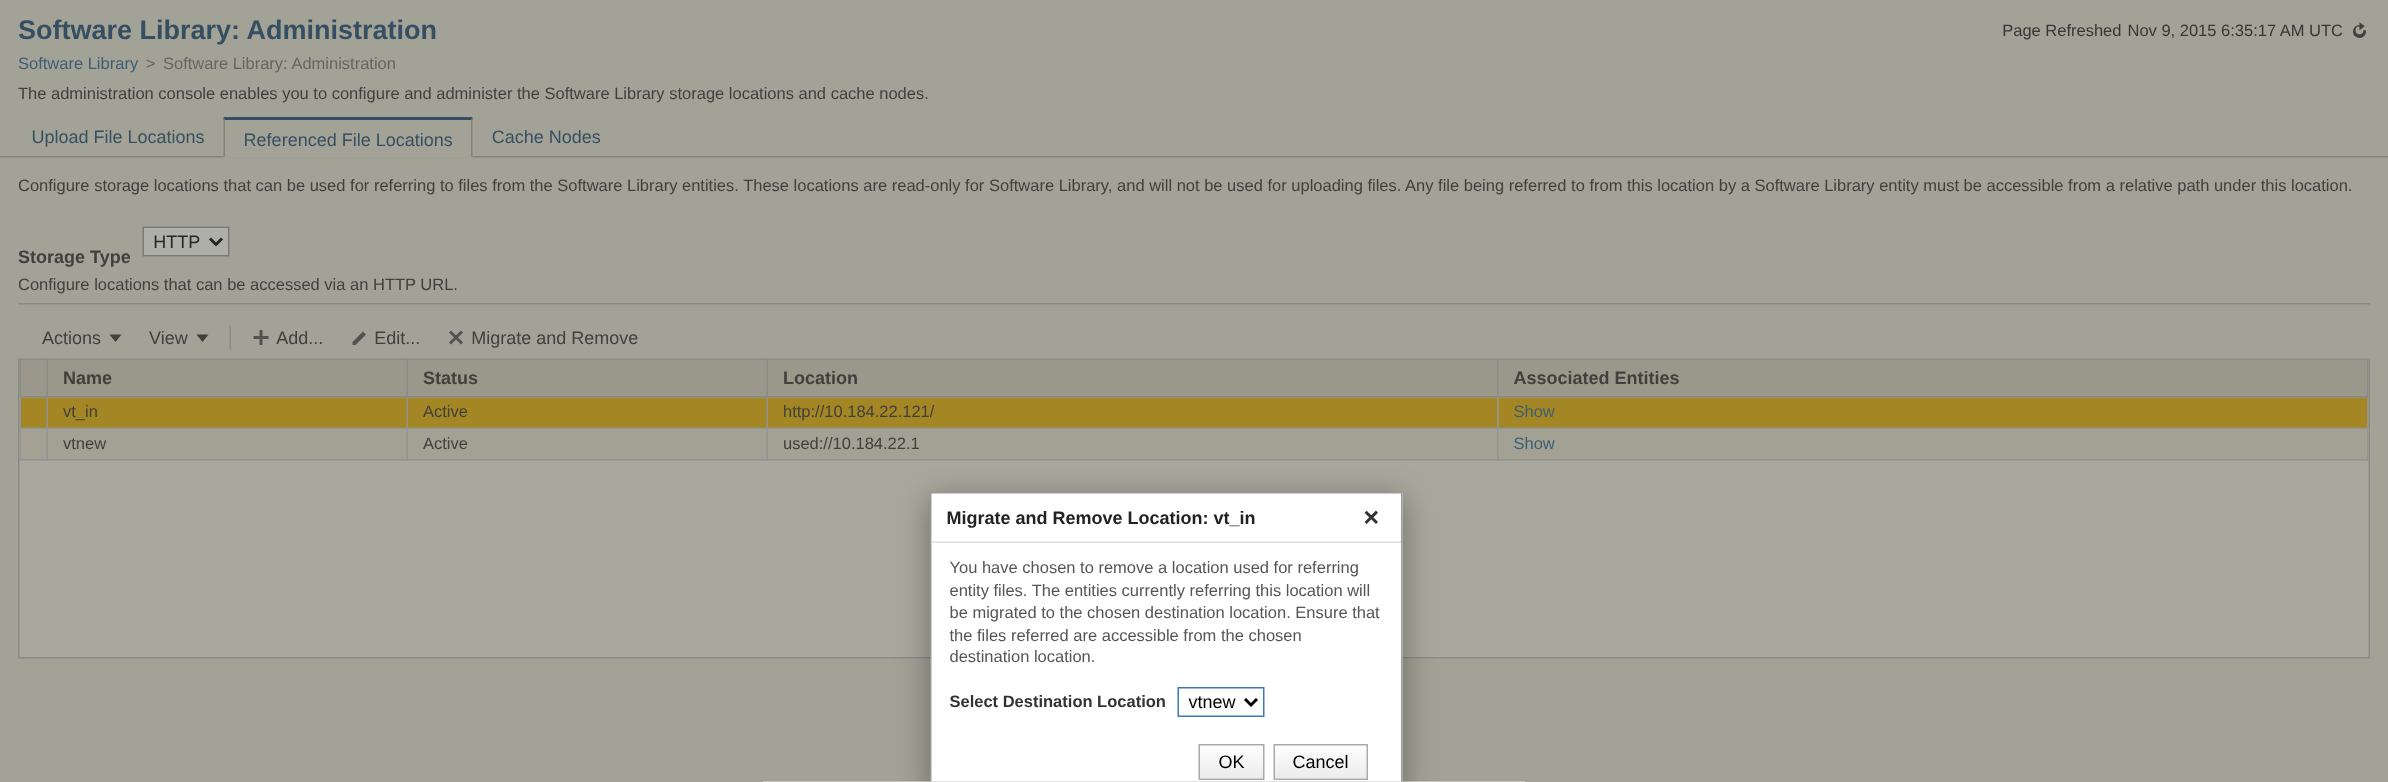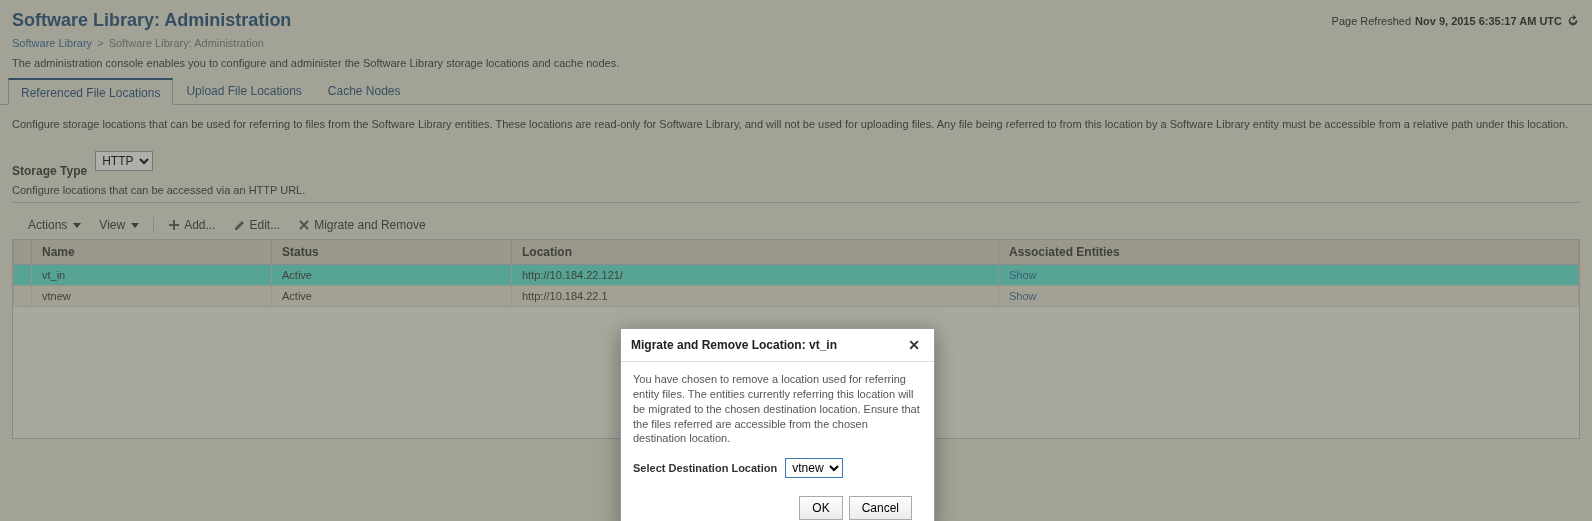--- a/index.html
+++ b/index.html
@@ -3,21 +3,21 @@
 <meta charset="utf-8">
 <style>
   * { box-sizing: border-box; margin: 0; padding: 0; }
   html, body { width: 1592px; height: 521px; font-family: Tahoma, Arial, sans-serif; font-size: 12px; color: #333; background: #e8e6d8; overflow: hidden; }
   .overlay { position: absolute; inset: 0; background: rgba(80,80,70,0.45); pointer-events: none; z-index: 50; }
   .page { position: relative; width: 100%; height: 100%; }
 
   .header-row { display: flex; justify-content: space-between; align-items: center; padding: 10px 12px 4px 12px; }
   .page-title { font-size: 18px; font-weight: bold; color: #1f4e78; }
   .refresh { font-size: 11px; color: #222; display: flex; align-items: center; gap: 4px; }
-  .refresh b { font-weight: bold; }
+  .refresh b { font-weight: normal; }
   .refresh-icon { width: 14px; height: 14px; display: inline-block; }
 
   .breadcrumb { padding: 2px 12px 8px 12px; font-size: 11px; }
   .breadcrumb a { color: #2c6a9c; text-decoration: none; }
   .breadcrumb .current { color: #777; }
   .breadcrumb .sep { color: #777; padding: 0 2px; }
 
   .desc { padding: 0 12px 8px 12px; color: #333; font-size: 11px; }
 
   .tabs { display: flex; border-bottom: 1px solid #aaa; padding: 0 8px; }
@@ -34,21 +34,21 @@
   .storage-desc { font-size: 11px; color: #333; border-bottom: 1px solid #bbb; padding-bottom: 6px; margin-bottom: 8px; }
 
   .toolbar { display: flex; align-items: center; gap: 2px; padding: 4px 8px; }
   .toolbar-item { display: inline-flex; align-items: center; gap: 4px; padding: 3px 8px; font-size: 12px; color: #333; cursor: pointer; }
   .toolbar-sep { width: 1px; height: 16px; background: #bbb; margin: 0 4px; }
   .icon { width: 12px; height: 12px; display: inline-block; }
   .dropdown-caret { width: 0; height: 0; border-left: 4px solid transparent; border-right: 4px solid transparent; border-top: 5px solid #333; margin-left: 2px; }
 
   table.data { width: 100%; border-collapse: collapse; table-layout: fixed; }
   table.data th { text-align: left; font-weight: bold; font-size: 12px; padding: 5px 10px; background: #d6d4c1; border: 1px solid #bbb; }
-  table.data td { padding: 4px 10px; font-size: 11px; border: 1px solid #ccc; background: #5eead4; }
+  table.data td { padding: 4px 10px; font-size: 11px; border: 1px solid #ccc; background: #eab308; }
   table.data tr.alt td { background: #e6e4d3; }
   table.data td.link { color: #2c6a9c; cursor: pointer; }
   .table-wrap { border: 1px solid #bbb; border-top: none; background: #f3f1e6; min-height: 200px; }
 
   .col-handle { width: 18px; }
   .col-name { width: 240px; }
   .col-status { width: 240px; }
   .col-location { width: auto; }
   .col-assoc { width: 580px; }
 
@@ -83,22 +83,22 @@
 
   <div class="breadcrumb">
     <a href="#">Software Library</a>
     <span class="sep">&gt;</span>
     <span class="current">Software Library: Administration</span>
   </div>
 
   <div class="desc">The administration console enables you to configure and administer the Software Library storage locations and cache nodes.</div>
 
   <div class="tabs">
+    <div class="tab">Upload File Locations</div>
     <div class="tab active">Referenced File Locations</div>
-    <div class="tab">Upload File Locations</div>
     <div class="tab">Cache Nodes</div>
   </div>
 
   <div class="tab-body">
     <div class="tab-desc">Configure storage locations that can be used for referring to files from the Software Library entities. These locations are read-only for Software Library, and will not be used for uploading files. Any file being referred to from this location by a Software Library entity must be accessible from a relative path under this location.</div>
 
     <div class="storage-row">
       <span class="storage-label">Storage Type</span>
       <select class="select">
         <option>HTTP</option>
@@ -165,21 +165,21 @@
             <td></td>
             <td>vt_in</td>
             <td>Active</td>
             <td>http://10.184.22.121/</td>
             <td class="link">Show</td>
           </tr>
           <tr class="alt">
             <td></td>
             <td>vtnew</td>
             <td>Active</td>
-            <td>http://10.184.22.1</td>
+            <td>used://10.184.22.1</td>
             <td class="link">Show</td>
           </tr>
         </tbody>
       </table>
     </div>
   </div>
 
   <div class="overlay"></div>
 
   <div class="dialog">

